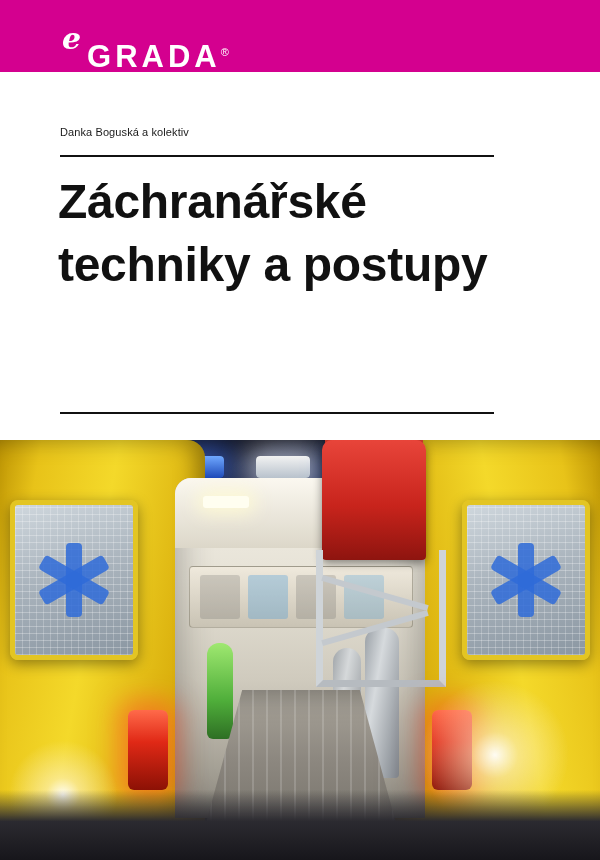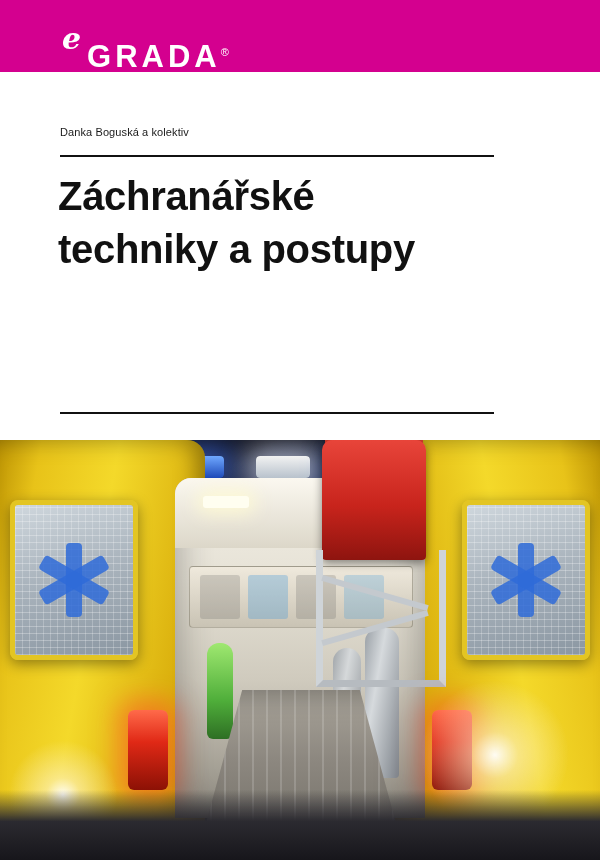--- a/index.html
+++ b/index.html
@@ -90,21 +90,21 @@
     top: 83px;
     width: 434px;
     height: 2px;
     background: #111111;
   }
   .book-title {
     position: absolute;
     left: 58px;
     top: 98px;
     width: 470px;
-    font-size: 40px;
+    font-size: 48px;
     line-height: 1.32;
     font-weight: 700;
     color: #111111;
     letter-spacing: -0.3px;
     font-family: "Liberation Sans", sans-serif;
   }
   .rule-bottom {
     position: absolute;
     left: 60px;
     top: 340px;

